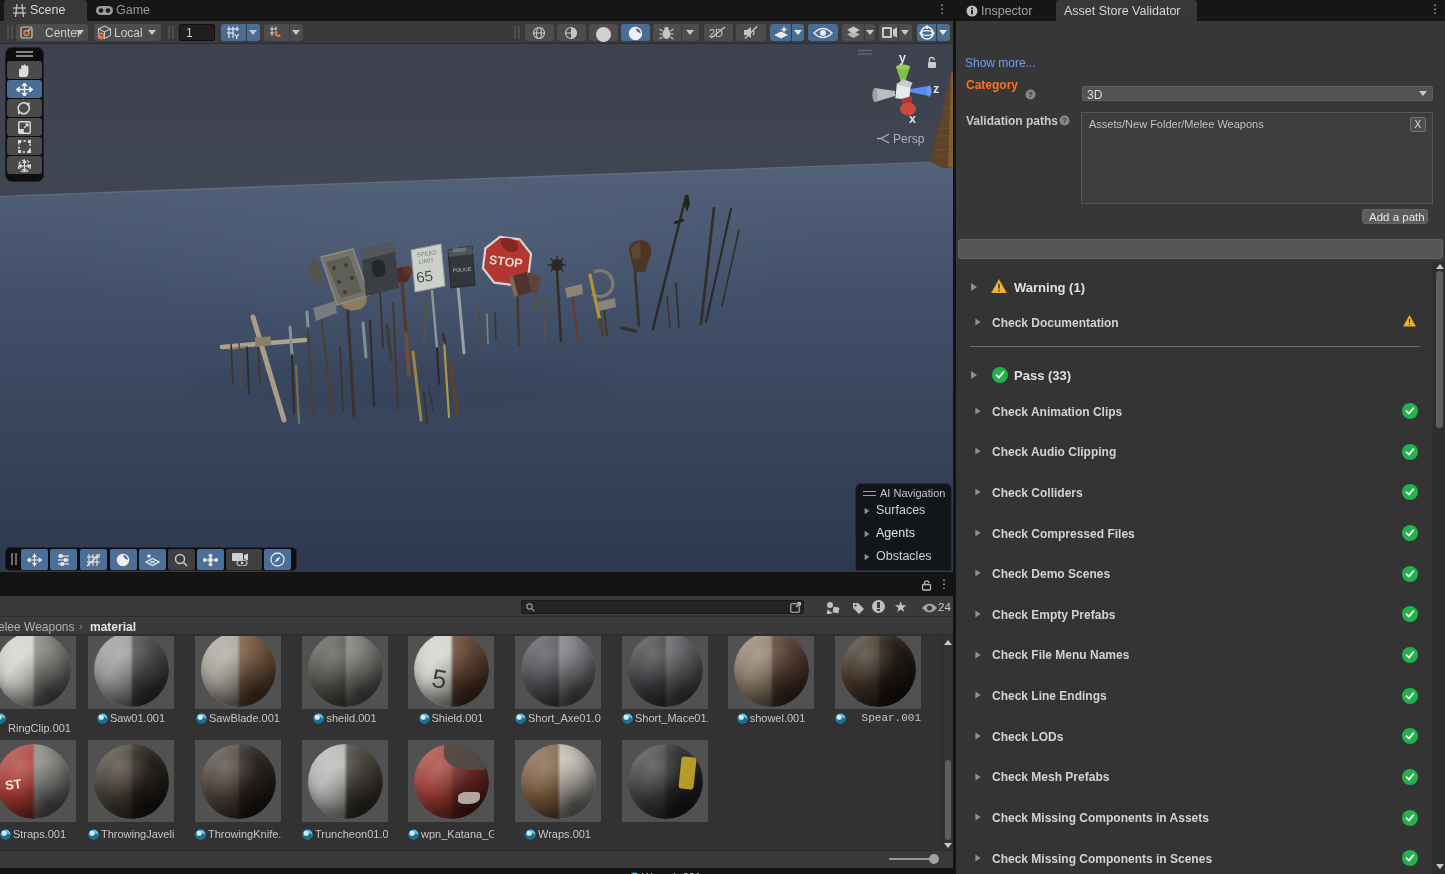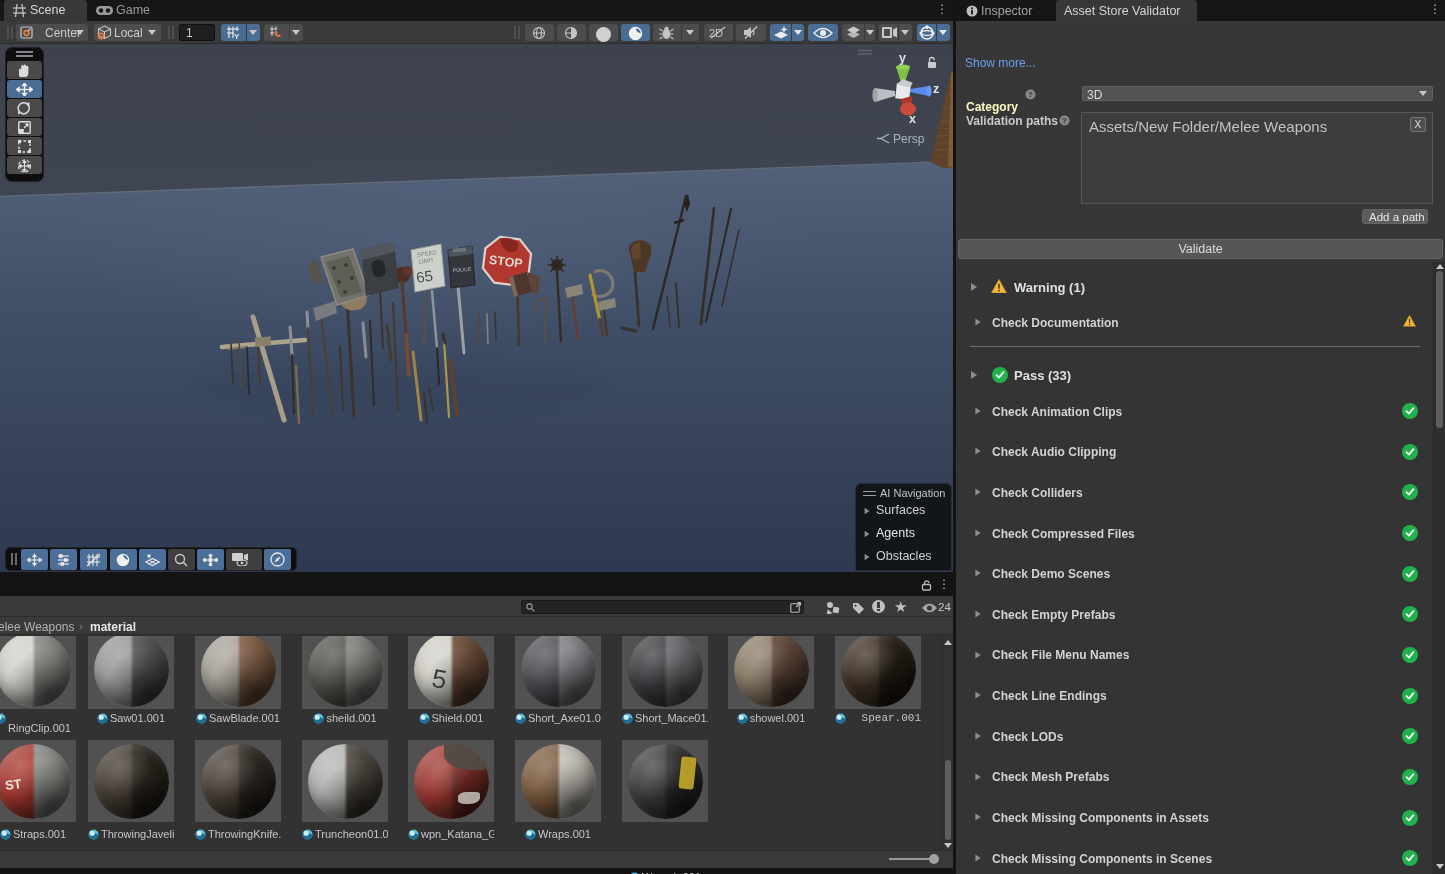--- a/index.html
+++ b/index.html
@@ -722,41 +722,40 @@
     <div class="abs tab-active" style="left:100px;top:0;width:141px;height:21px;"></div>
     <svg class="abs" style="left:10px;top:4.5px" width="12" height="12" viewBox="0 0 12 12">
       <circle cx="6" cy="6" r="5.5" fill="#c0c0c0"></circle>
       <rect x="5.1" y="5" width="1.8" height="4.4" fill="#161616"></rect>
       <rect x="5.1" y="2.4" width="1.8" height="1.8" fill="#161616"></rect>
     </svg>
     <div class="abs" style="left:25px;top:3.5px;font-size:12.5px;color:#a2a2a2;">Inspector</div>
     <div class="abs" style="left:108px;top:3.5px;font-size:12.5px;color:#d4d4d4;">Asset Store Validator</div>
     <div class="abs" style="left:473px;top:2px;font-size:12px;color:#c0c0c0;">⋮</div>
     <div class="abs" style="left:9px;top:56px;font-size:12px;color:#6f9dee;">Show more...</div>
-    <div class="abs" style="left:10px;top:100px;font-size:12px;font-weight:bold;color:#fef9c3;">Category</div>
+    <div class="abs" style="left:10px;top:78px;font-size:12px;font-weight:bold;color:#f97316;">Category</div>
     <svg class="abs" style="left:69px;top:89px" width="11" height="11" viewBox="0 0 11 11">
       <circle cx="5.5" cy="5.5" r="5" fill="#888"></circle>
       <text x="3" y="8.2" font-size="8" font-weight="bold" fill="#2e2e2e" font-family="Liberation Sans">?</text>
     </svg>
     <div class="abs" style="left:126px;top:86px;width:351px;height:15px;background:#525252;border:1px solid #606060;border-radius:2px;"></div>
     <div class="abs" style="left:131px;top:87.5px;font-size:12px;color:#dcdcdc;">3D</div>
     <div class="abs tri-d" style="left:463px;top:91px;"></div>
     <div class="abs" style="left:10px;top:114px;font-size:12px;font-weight:bold;color:#c9c9c9;">Validation paths</div>
     <svg class="abs" style="left:103px;top:115px" width="11" height="11" viewBox="0 0 11 11">
       <circle cx="5.5" cy="5.5" r="5" fill="#888"></circle>
       <text x="3" y="8.2" font-size="8" font-weight="bold" fill="#2e2e2e" font-family="Liberation Sans">?</text>
     </svg>
     <div class="abs" style="left:125px;top:112px;width:352px;height:92px;background:#3d3d3d;border:1px solid #565656;"></div>
-    <div class="abs" style="left:133px;top:118px;font-size:15px;color:#c2c2c2;">Assets/New Folder/Melee Weapons</div>
+    <div class="abs" style="left:133px;top:118px;font-size:11px;color:#c2c2c2;">Assets/New Folder/Melee Weapons</div>
     <div class="abs" style="left:454px;top:117px;width:16px;height:15px;background:#4e4e4e;border:1px solid #757575;border-radius:2px;"></div>
     <div class="abs" style="left:458.5px;top:119px;font-size:10px;color:#e0e0e0;">X</div>
     <div class="abs" style="left:406px;top:209px;width:66px;height:15px;background:#5c5c5c;border-radius:3px;border:1px solid #666;"></div>
     <div class="abs" style="left:413px;top:210.5px;font-size:11.5px;color:#e6e6e6;">Add a path</div>
     <div class="abs" style="left:2px;top:239px;width:485px;height:20px;background:#565656;border-radius:3px;border:1px solid #646464;"></div>
-    <div class="abs" style="left:0;top:242px;width:489px;text-align:center;font-size:12.5px;color:#dcdcdc;">Validate</div>
     <div class="abs" style="left:0;top:262px;width:489px;height:612px;background:#343434;"></div>
     <div class="abs tri-r" style="left:15px;top:283px;"></div>
     <svg class="abs" style="left:35px;top:279px" width="16" height="14.4" viewBox="0 0 20 18">
       <path d="M10,0.5 L19.5,17.5 L0.5,17.5 Z" fill="#f0b53a" stroke="#c98f1e" stroke-width="0.8" stroke-linejoin="round"></path>
       <rect x="9" y="6" width="2" height="6" fill="#4a3a10"></rect>
       <rect x="9" y="13.5" width="2" height="2" fill="#4a3a10"></rect>
     </svg>
     <div class="abs" style="left:58px;top:280px;font-size:13px;font-weight:bold;color:#e0e0e0;">Warning (1)</div>
     <div class="abs tri-r" style="left:19px;top:318px;transform:scale(0.88);"></div>
     <div class="abs itemtxt" style="left:36px;top:315.5px;">Check Documentation</div>

